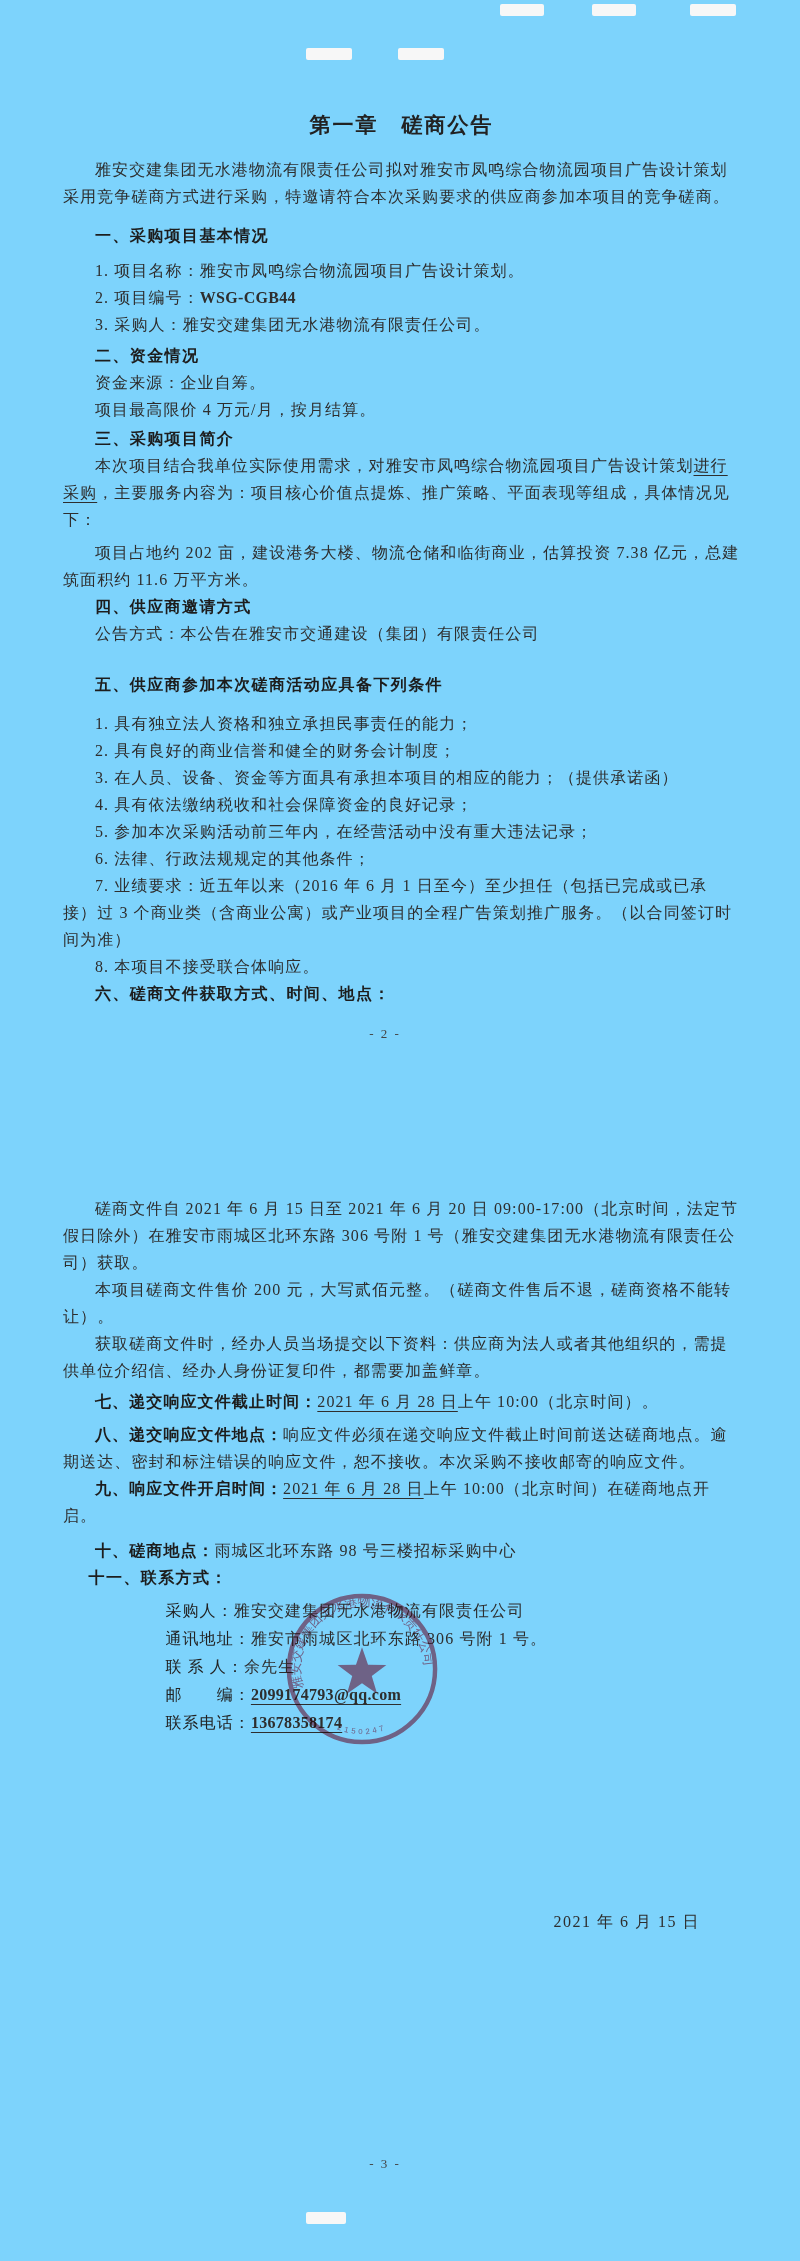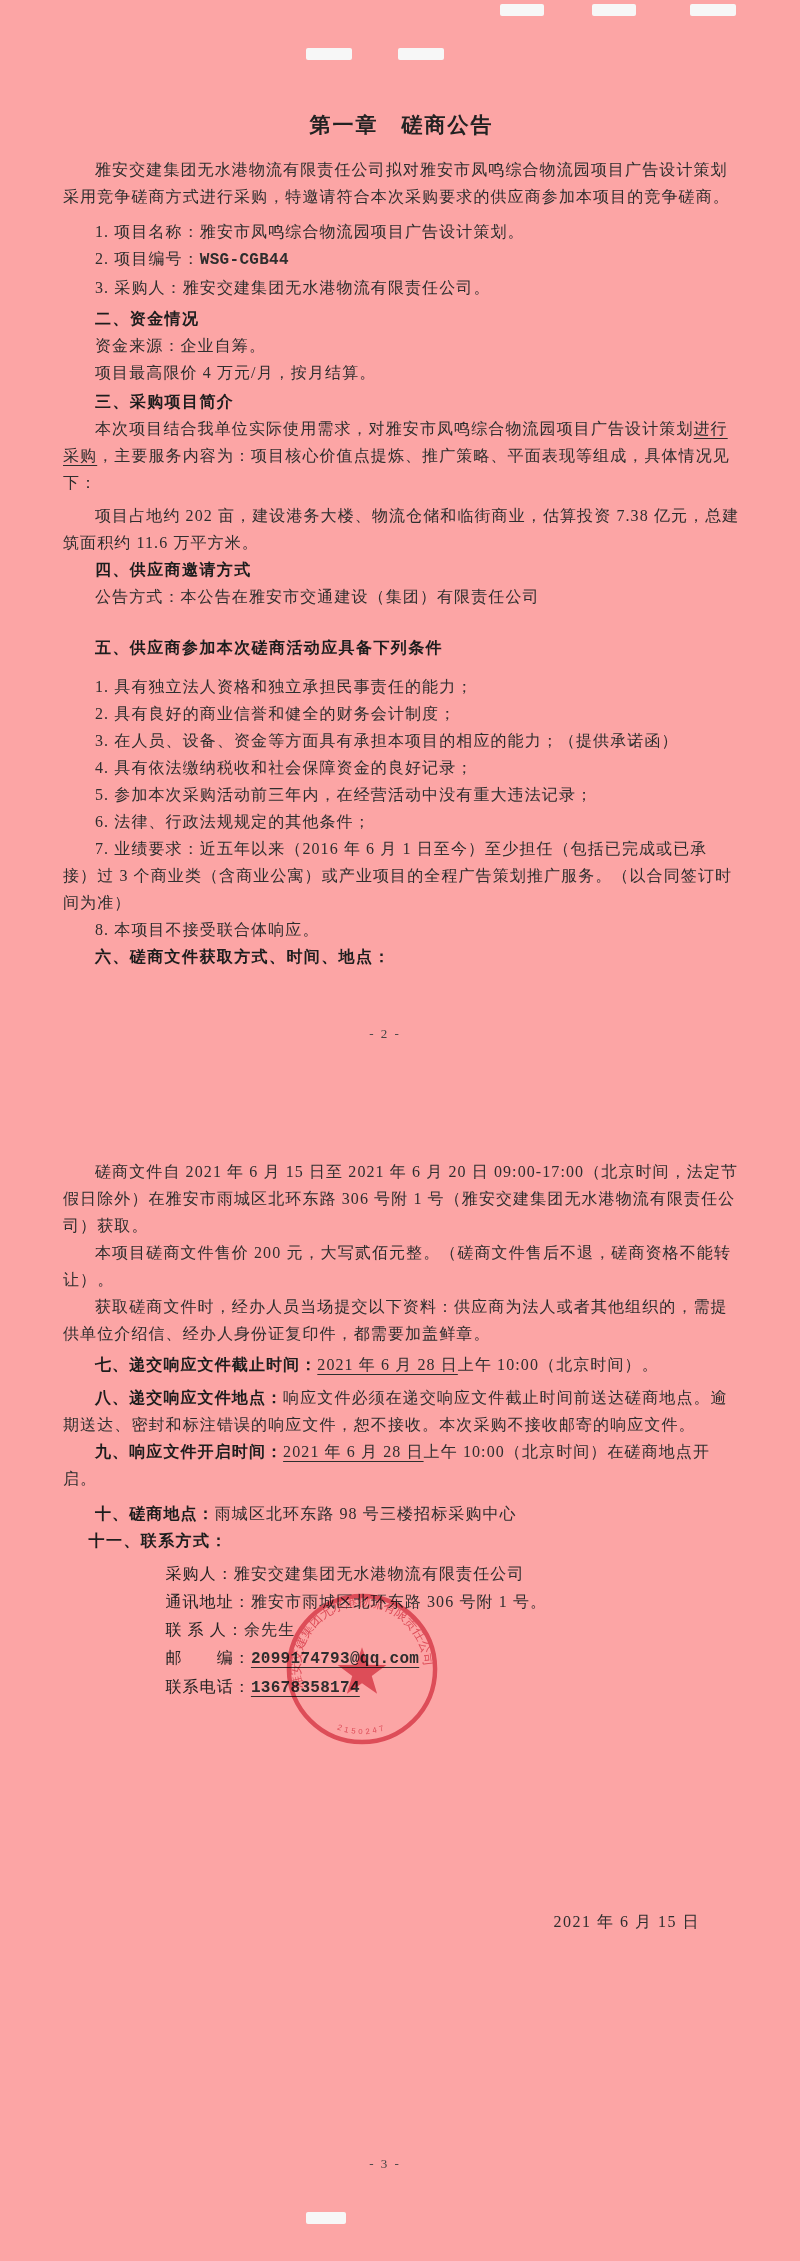--- a/index.html
+++ b/index.html
@@ -1,18 +1,18 @@
 <!DOCTYPE html>
 <html><head>
 <meta charset="utf-8">
 <style>
   html,body{margin:0;padding:0;background:#e9e9e9;}
   .sheet{
     position:relative;width:800px;height:2261px;margin:0 auto;
-    background:#fca5a5;overflow:hidden;
+    background:#7dd3fc;overflow:hidden;
     font-family:"Liberation Serif","DejaVu Serif",serif;
     color:#2e2e2e;
   }
   .content{
     position:absolute;left:63px;top:0;width:677px;
     font-size:16px;line-height:27px;letter-spacing:1.1px;
   }
   .title{
     margin:110px 0 0 0;text-align:center;
     font-size:21px;font-weight:700;line-height:30px;letter-spacing:2px;
@@ -24,21 +24,21 @@
     font-family:"Liberation Sans","DejaVu Sans",sans-serif;
     font-weight:700;color:#1d1d1d;text-indent:2em;letter-spacing:1.4px;
   }
   .item{text-indent:2em;}
   .blabel{
     font-family:"Liberation Sans","DejaVu Sans",sans-serif;
     font-weight:700;color:#1d1d1d;
   }
   .u{text-decoration:underline;text-underline-offset:4px;}
   .code{
-    font-family:Liberation Mono, monospace;
+    font-family:Liberation Serif, serif;
     font-weight:700;letter-spacing:0.3px;
   }
   .contact-row{margin-left:6.4em;line-height:28px;}
   .contact-row .lbl{font-weight:400;color:#222;}
   .pagefoot{
     position:absolute;left:0;right:30px;text-align:center;
     font-size:13px;color:#444;letter-spacing:2px;
   }
   .sign-date{
     position:absolute;top:1912px;right:100px;
@@ -76,20 +76,21 @@
   <div class="noise" style="left:690px;top:4px;width:46px;height:12px;"></div>
   <div class="noise" style="left:306px;top:48px;width:46px;height:12px;"></div>
   <div class="noise" style="left:398px;top:48px;width:46px;height:12px;"></div>
   <div class="noise" style="left:306px;top:2212px;width:40px;height:12px;"></div>
 
   <div class="content">
     <h1 class="title">第一章　磋商公告</h1>
 
     <p class="para m-intro">雅安交建集团无水港物流有限责任公司拟对雅安市凤鸣综合物流园项目广告设计策划采用竞争磋商方式进行采购，特邀请符合本次采购要求的供应商参加本项目的竞争磋商。</p>
 
+    <p class="heading m-h1">一、采购项目基本情况</p>
     <p class="item m-it1">1. 项目名称：雅安市凤鸣综合物流园项目广告设计策划。</p>
     <p class="item"><span>2. 项目编号：</span><span class="code">WSG-CGB44</span></p>
     <p class="item">3. 采购人：雅安交建集团无水港物流有限责任公司。</p>
 
     <p class="heading m-h2">二、资金情况</p>
     <p class="item">资金来源：企业自筹。</p>
     <p class="item">项目最高限价 4 万元/月，按月结算。</p>
 
     <p class="heading m-h3">三、采购项目简介</p>
     <p class="para"><span>本次项目结合我单位实际使用需求，对雅安市凤鸣综合物流园项目广告设计策划</span><span class="u">进行采购</span><span>，主要服务内容为：项目核心价值点提炼、推广策略、平面表现等组成，具体情况见下：</span></p>

